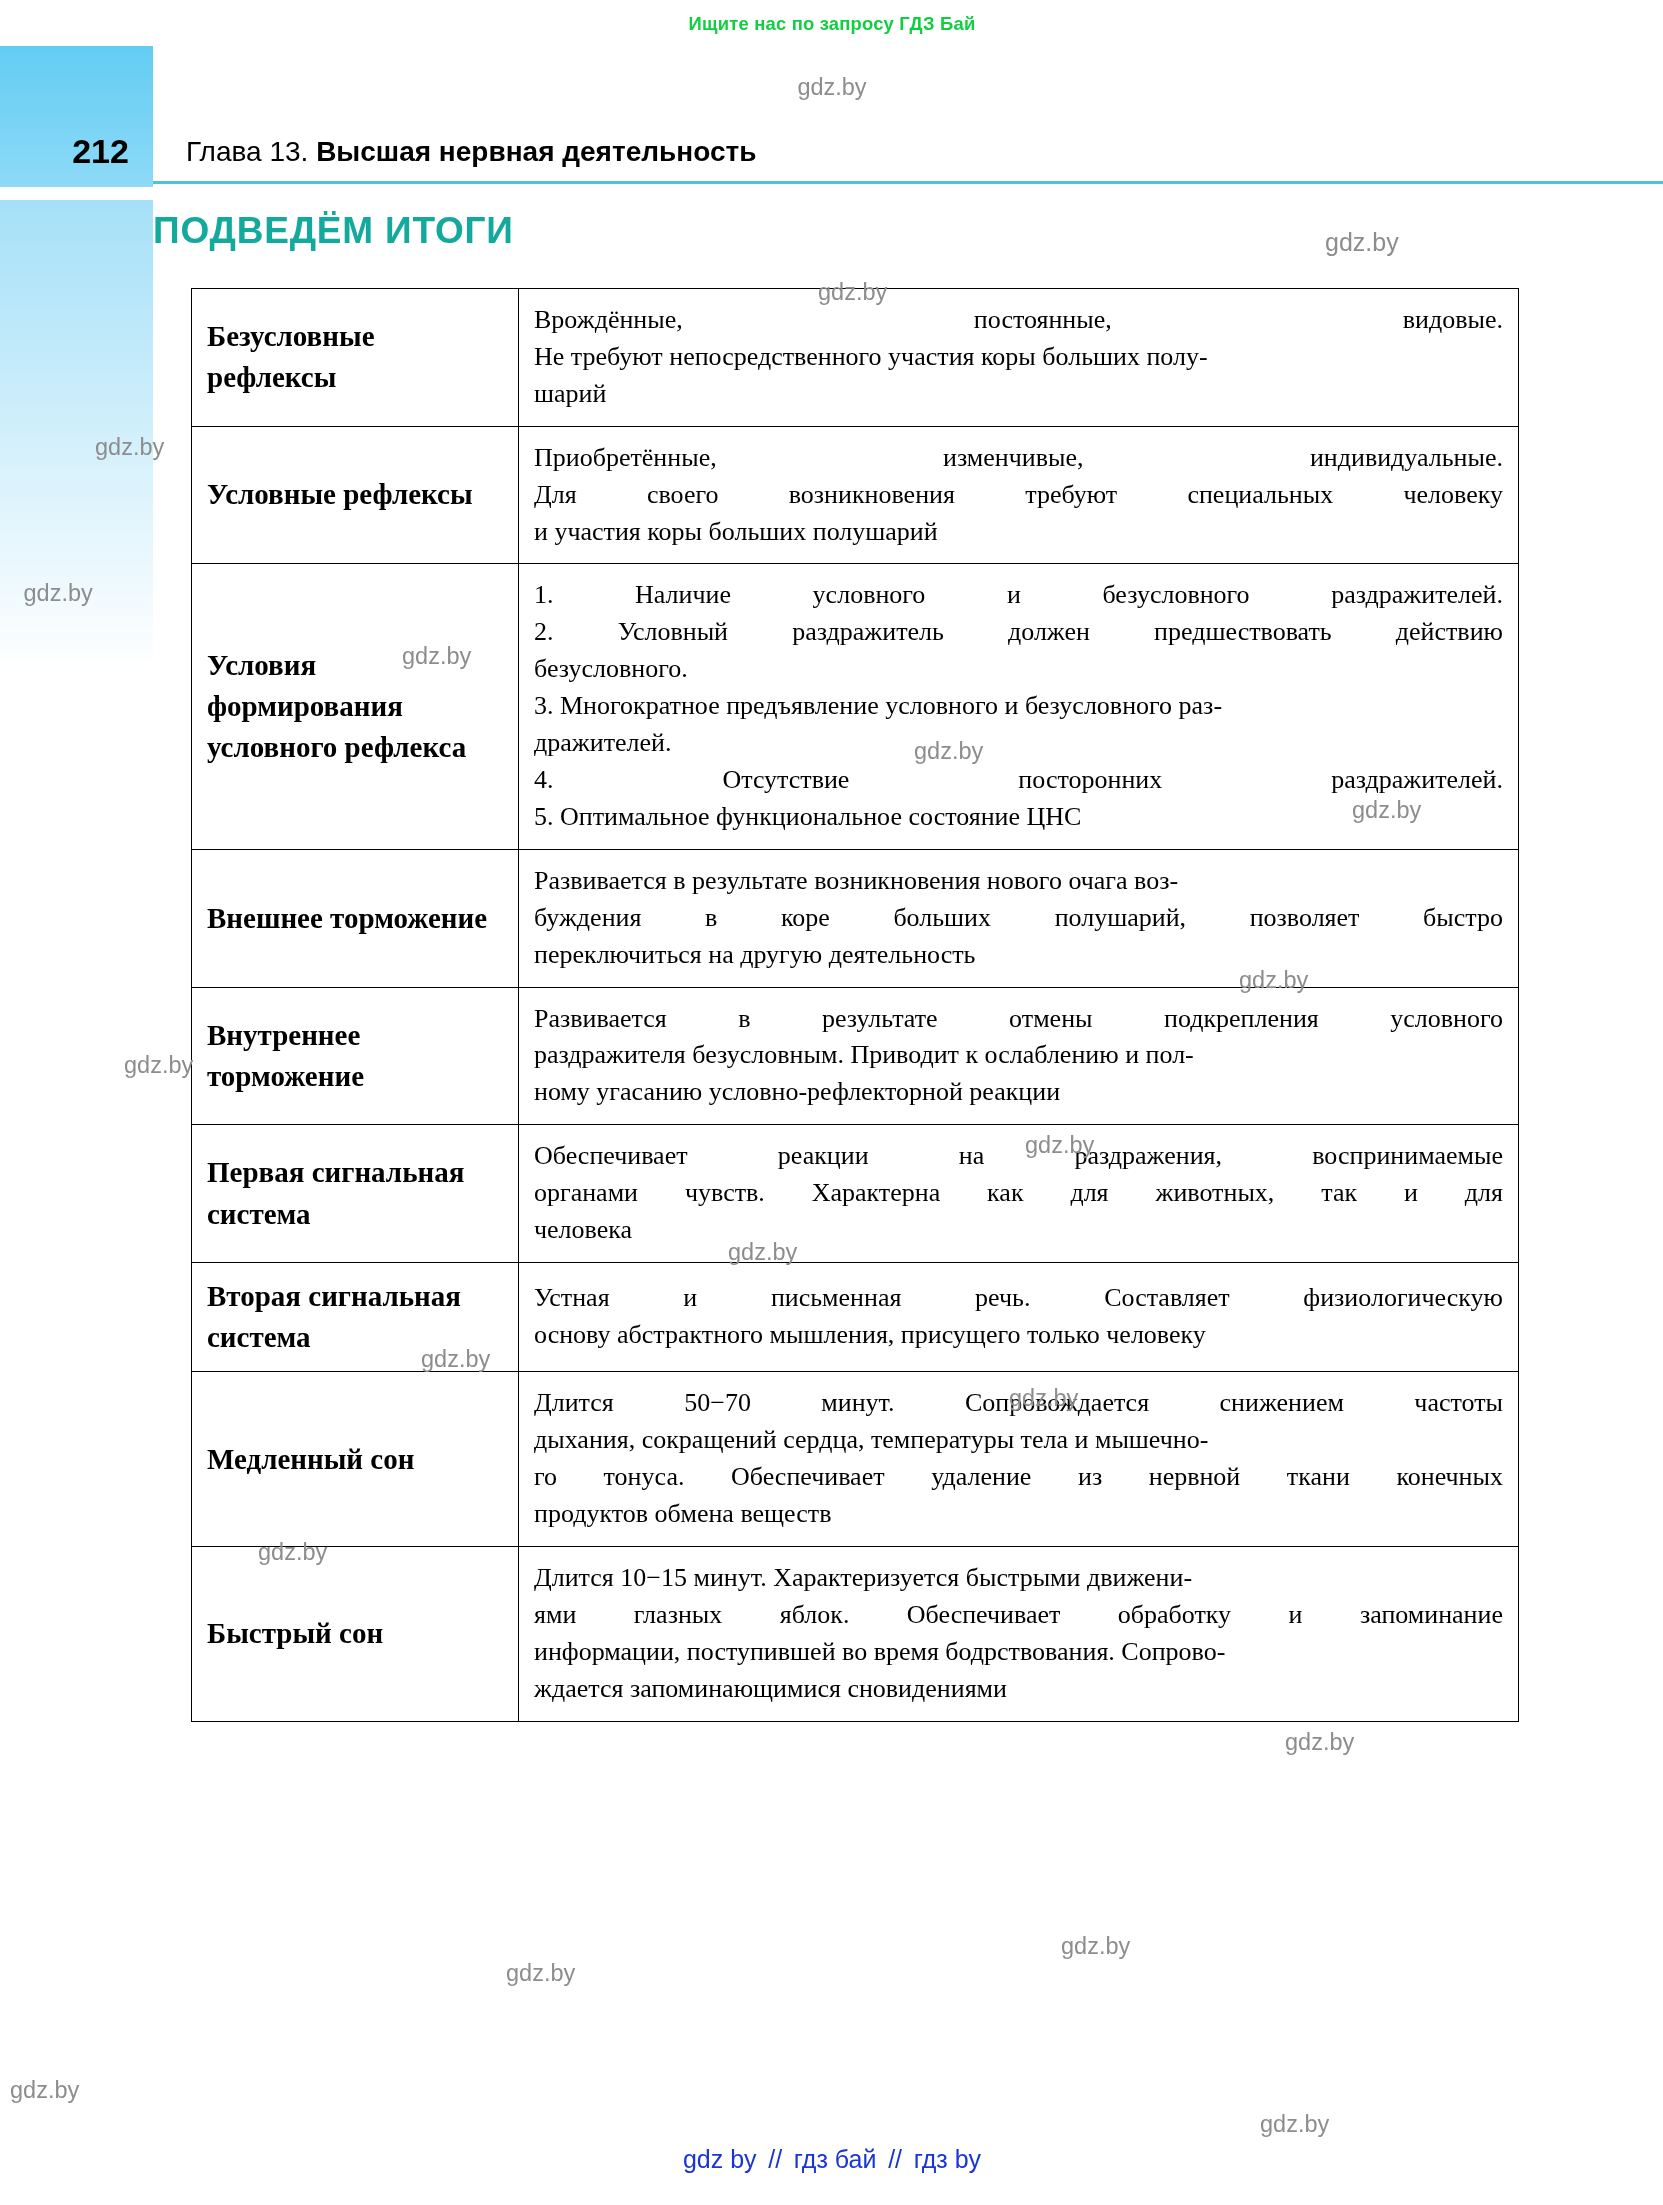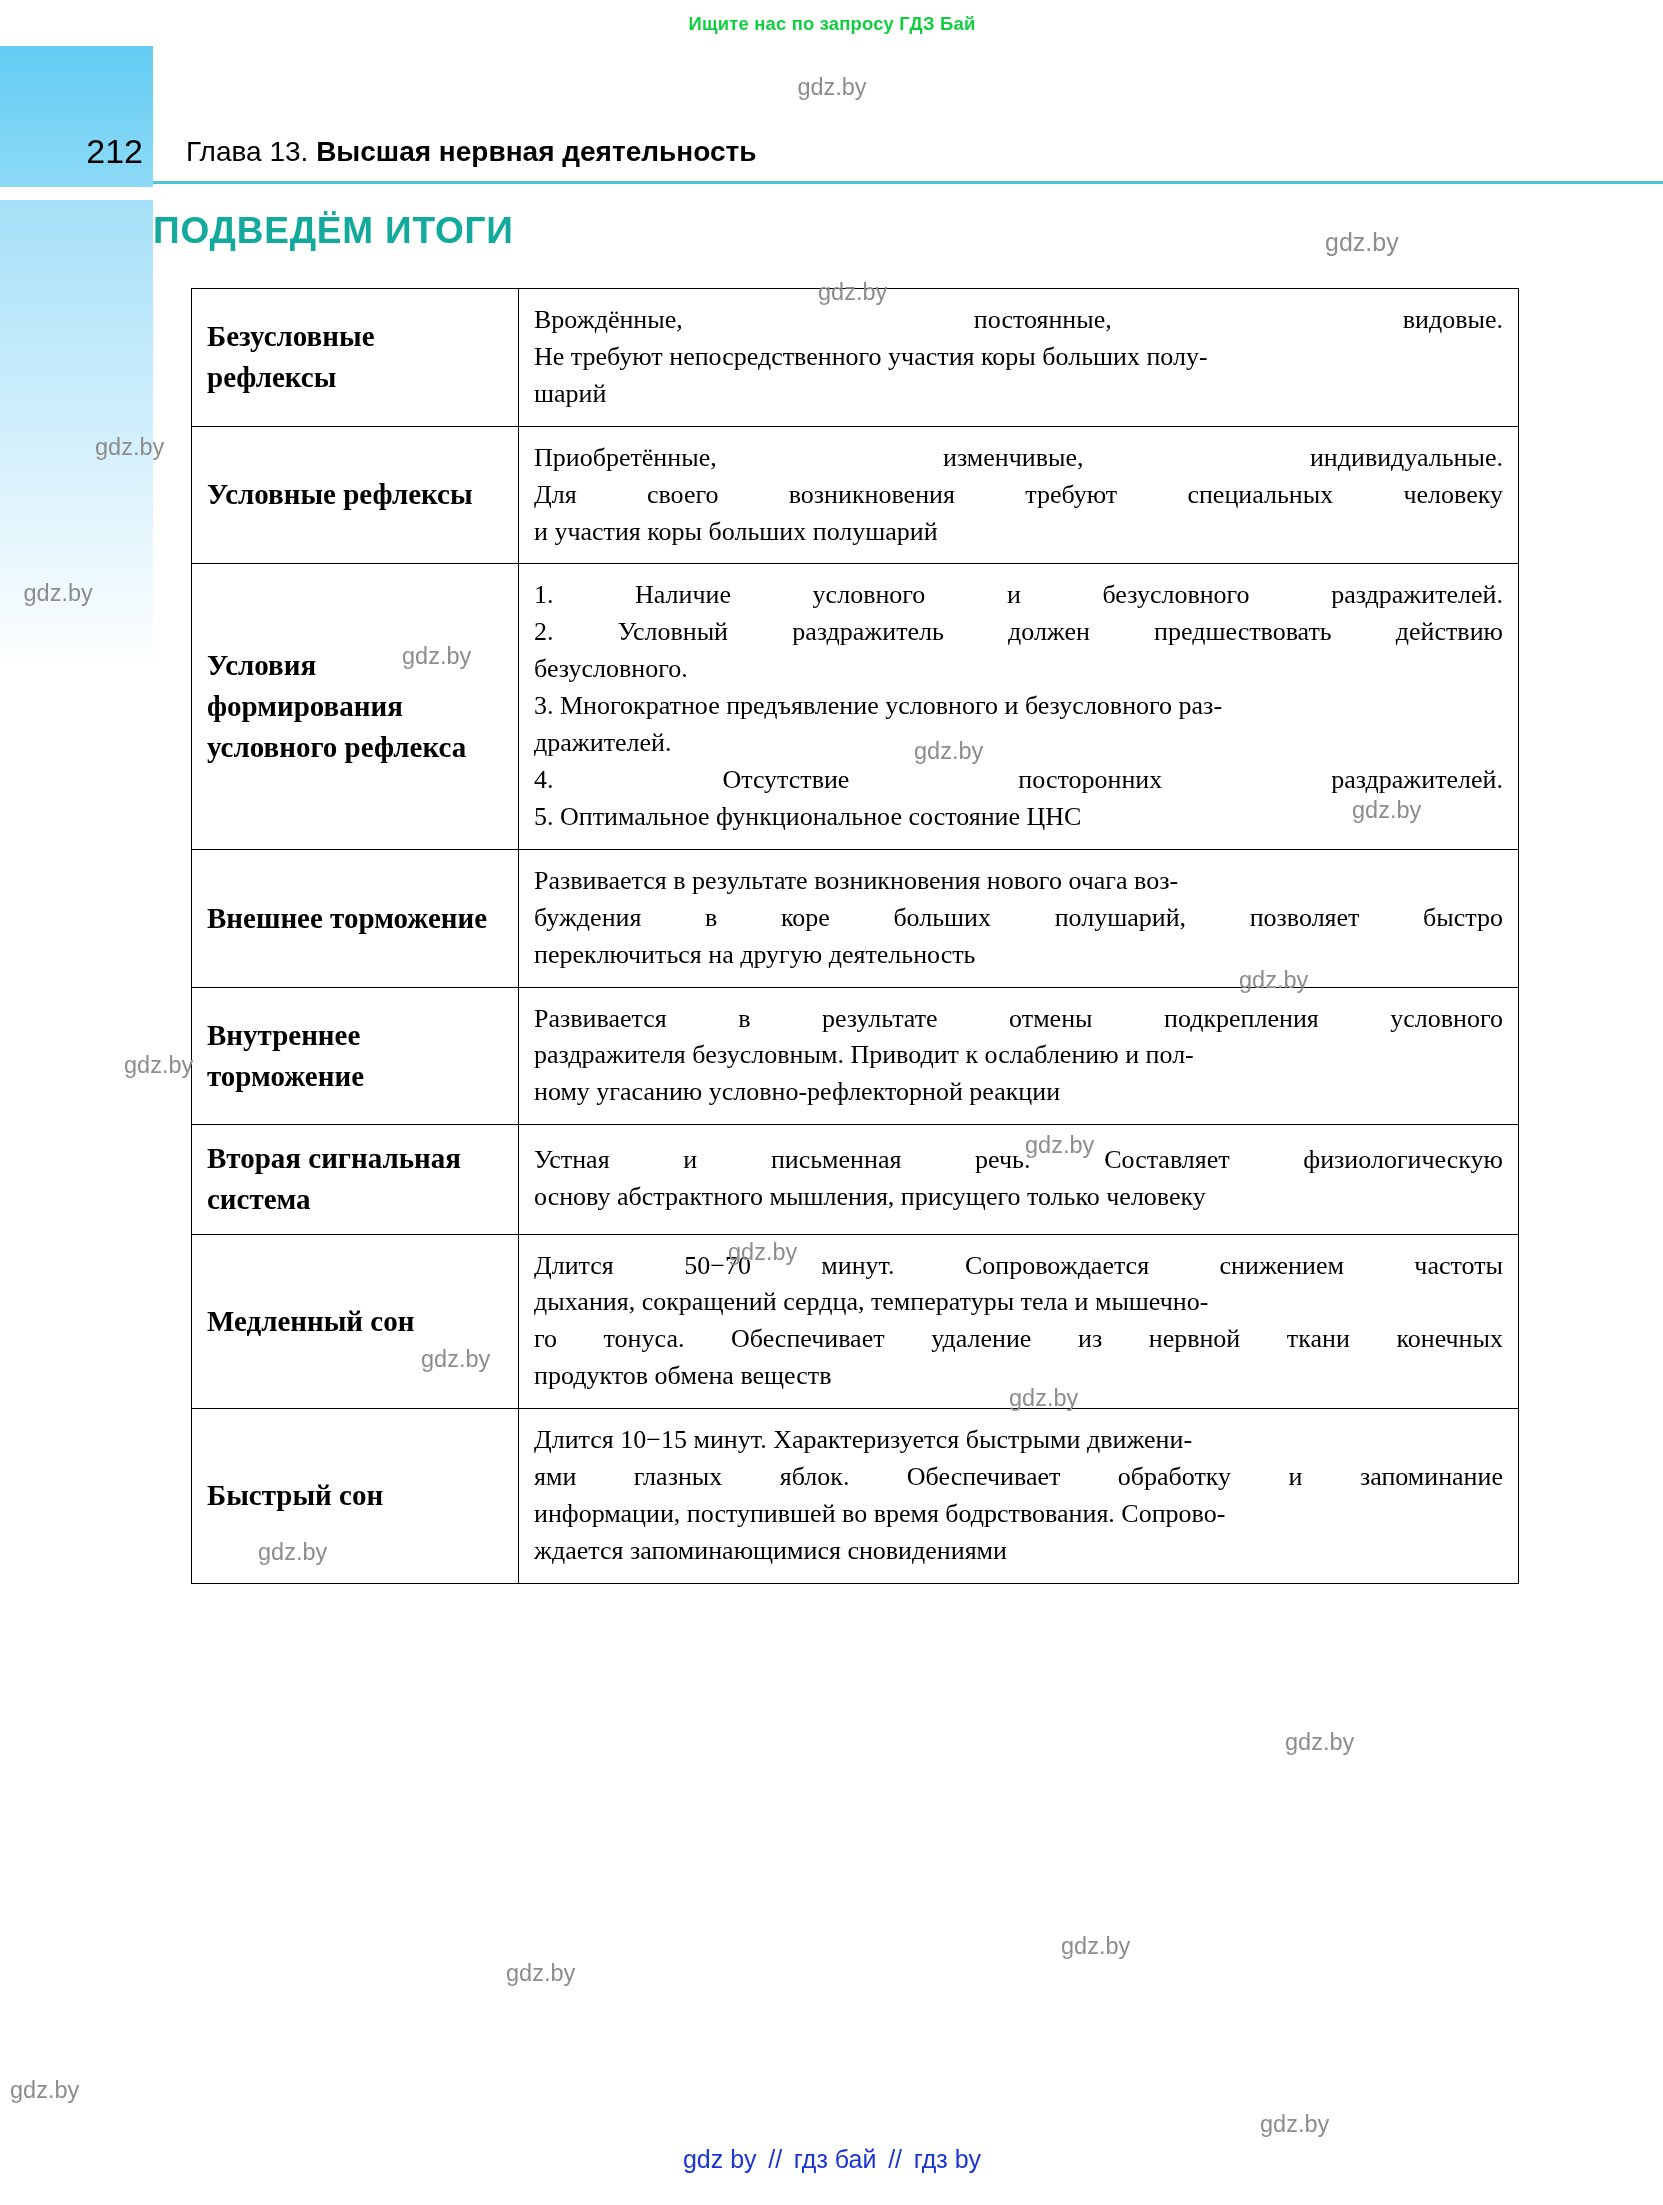--- a/index.html
+++ b/index.html
@@ -47,26 +47,25 @@
     width: 1664px;
     text-align: center;
     color: #8d8d8d;
     font-family: "Liberation Sans", sans-serif;
     font-size: 23.5px;
   }
   #page-number {
     position: absolute;
     left: 67px; top: 132px;
     width: 67px;
-    text-align: right;
-    font-family: "Liberation Sans", sans-serif;
-    font-weight: normal;
+    text-align: center;
+    font-family: "Liberation Sans", sans-serif;
+    font-weight: bold;
     font-size: 34px;
     color: #000;
-    margin-left: 9px;
   }
   #chapter-line {
     position: absolute;
     left: 186px; top: 136px;
     font-family: "Liberation Sans", sans-serif;
     font-size: 28px;
     color: #000;
     white-space: nowrap;
   }
   #chapter-line .chapter-prefix { font-weight: normal; }
@@ -198,20 +197,28 @@
           <span class="line just">буждения в коре больших полушарий, позволяет быстро</span>
           <span class="line">переключиться на другую деятельность</span>
         </td>
       </tr>
       <tr>
         <td class="term-cell">Внутреннее торможение</td>
         <td class="desc-cell">
           <span class="line just">Развивается в результате отмены подкрепления условного</span>
           <span class="line">раздражителя безусловным. Приводит к ослаблению и пол-</span>
           <span class="line">ному угасанию условно-рефлекторной реакции</span>
+        </td>
+      </tr>
+      <tr>
+        <td class="term-cell">Первая сигнальная система</td>
+        <td class="desc-cell">
+          <span class="line just">Обеспечивает реакции на раздражения, воспринимаемые</span>
+          <span class="line just">органами чувств. Характерна как для животных, так и для</span>
+          <span class="line">человека</span>
         </td>
       </tr>
       <tr>
         <td class="term-cell">Вторая сигнальная система</td>
         <td class="desc-cell">
           <span class="line just">Устная и письменная речь. Составляет физиологическую</span>
           <span class="line">основу абстрактного мышления, присущего только человеку</span>
         </td>
       </tr>
       <tr>

